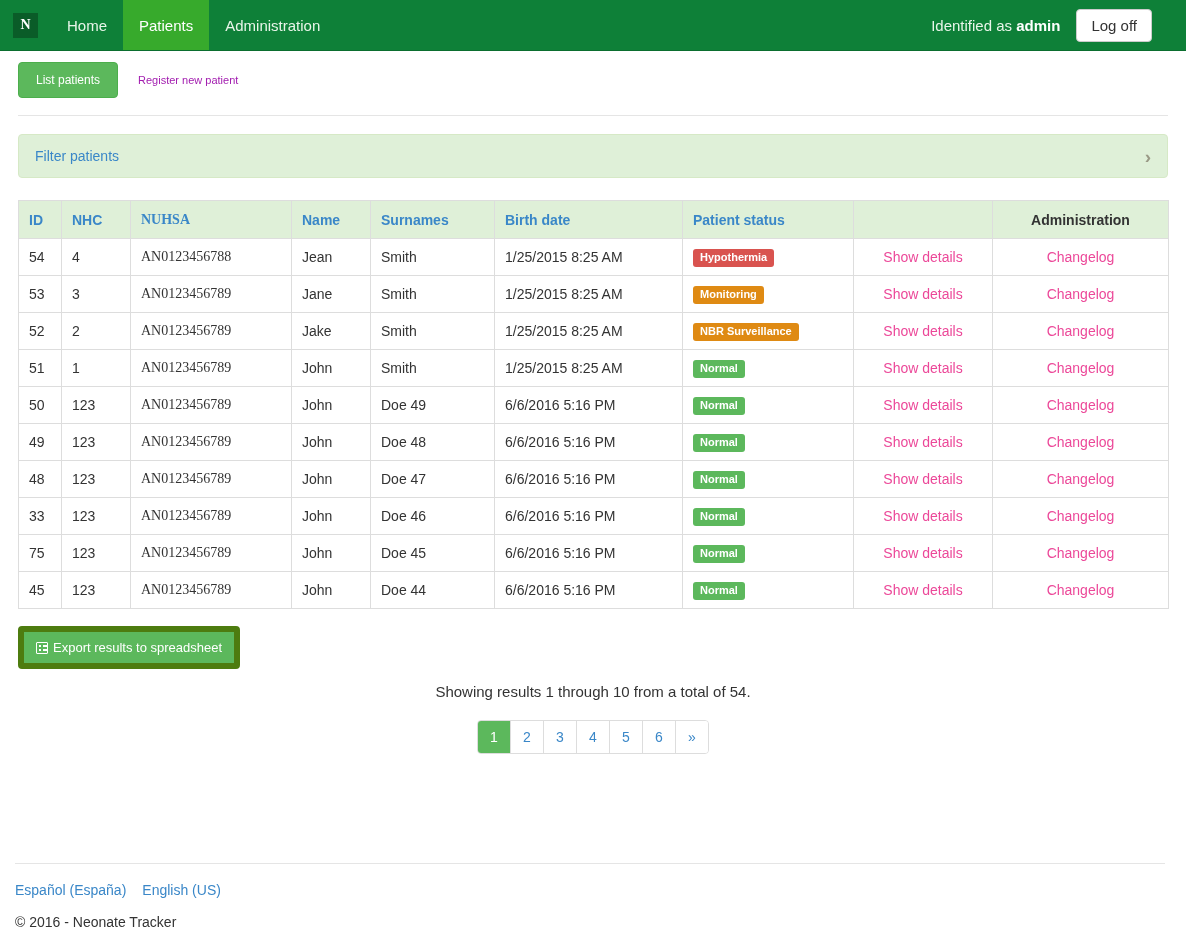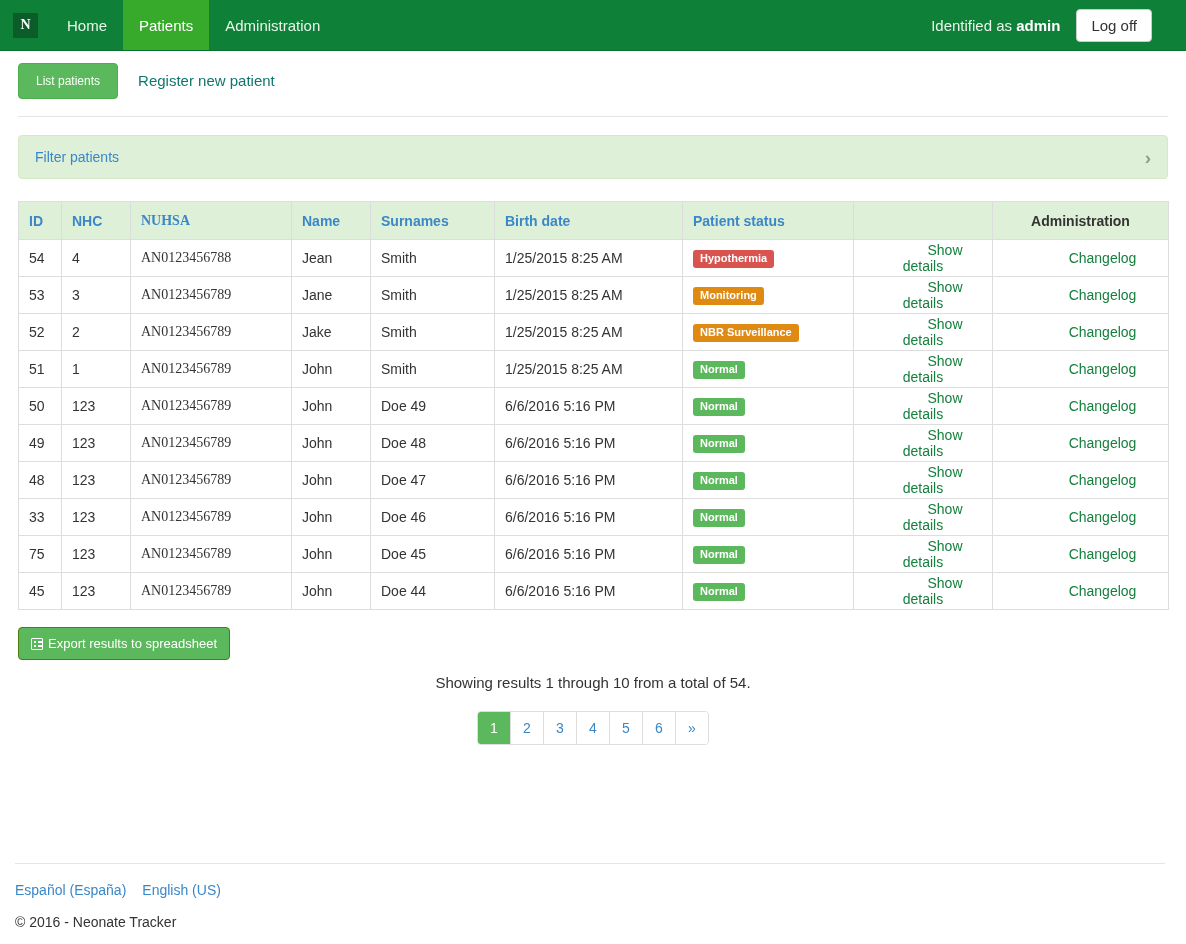--- a/index.html
+++ b/index.html
@@ -85,22 +85,22 @@
     background: #5cb85c;
     border: 1px solid #4cae4c;
     border-radius: 4px;
     color: #ffffff;
     font-size: 12px;
     padding: 10px 17px;
     cursor: pointer;
     font-family: "Liberation Sans", sans-serif;
   }
   .link-tab {
-    color: #0f766e;
-    font-size: 15px;
+    color: #a21caf;
+    font-size: 11px;
     padding: 10px 14px;
     cursor: pointer;
   }
 
   
   .filter-panel {
     margin-top: 18px;
     background: #dff0d8;
     border: 1px solid #d6e9c6;
     border-radius: 4px;
@@ -142,21 +142,21 @@
   table.patients td {
     border: 1px solid #dddddd;
     height: 37px;
     padding: 0 10px;
     font-size: 14px;
     vertical-align: middle;
     color: #333333;
     background: #ffffff;
   }
   td.c-action { text-align: center; }
-  td.c-action a { color: #15803d; cursor: pointer; margin-left: 44px; }
+  td.c-action a { color: #ec4899; cursor: pointer; }
 
   .col-id      { width: 43px; }
   .col-nhc     { width: 69px; }
   .col-nuhsa   { width: 161px; font-family: Liberation Serif, serif; }
   .col-name    { width: 79px; }
   .col-surname { width: 124px; }
   .col-birth   { width: 188px; }
   .col-status  { width: 171px; }
   .col-details { width: 139px; }
   .col-admin   { width: 176px; }
@@ -172,21 +172,21 @@
     white-space: nowrap;
   }
   .badge.red    { background: #d9534f; }
   .badge.orange { background: #df8a13; }
   .badge.green  { background: #5cb85c; text-align: center; }
 
   
   .export-row { margin-top: 17px; }
   .btn-export {
     background: #5cb85c;
-    border: 1px solid #4d7c0f;
+    border: 6px solid #4d7c0f;
     border-radius: 4px;
     color: #ffffff;
     font-size: 13px;
     padding: 8px 12px;
     cursor: pointer;
     display: inline-flex;
     align-items: center;
     gap: 5px;
     font-family: "Liberation Sans", sans-serif;
   }

